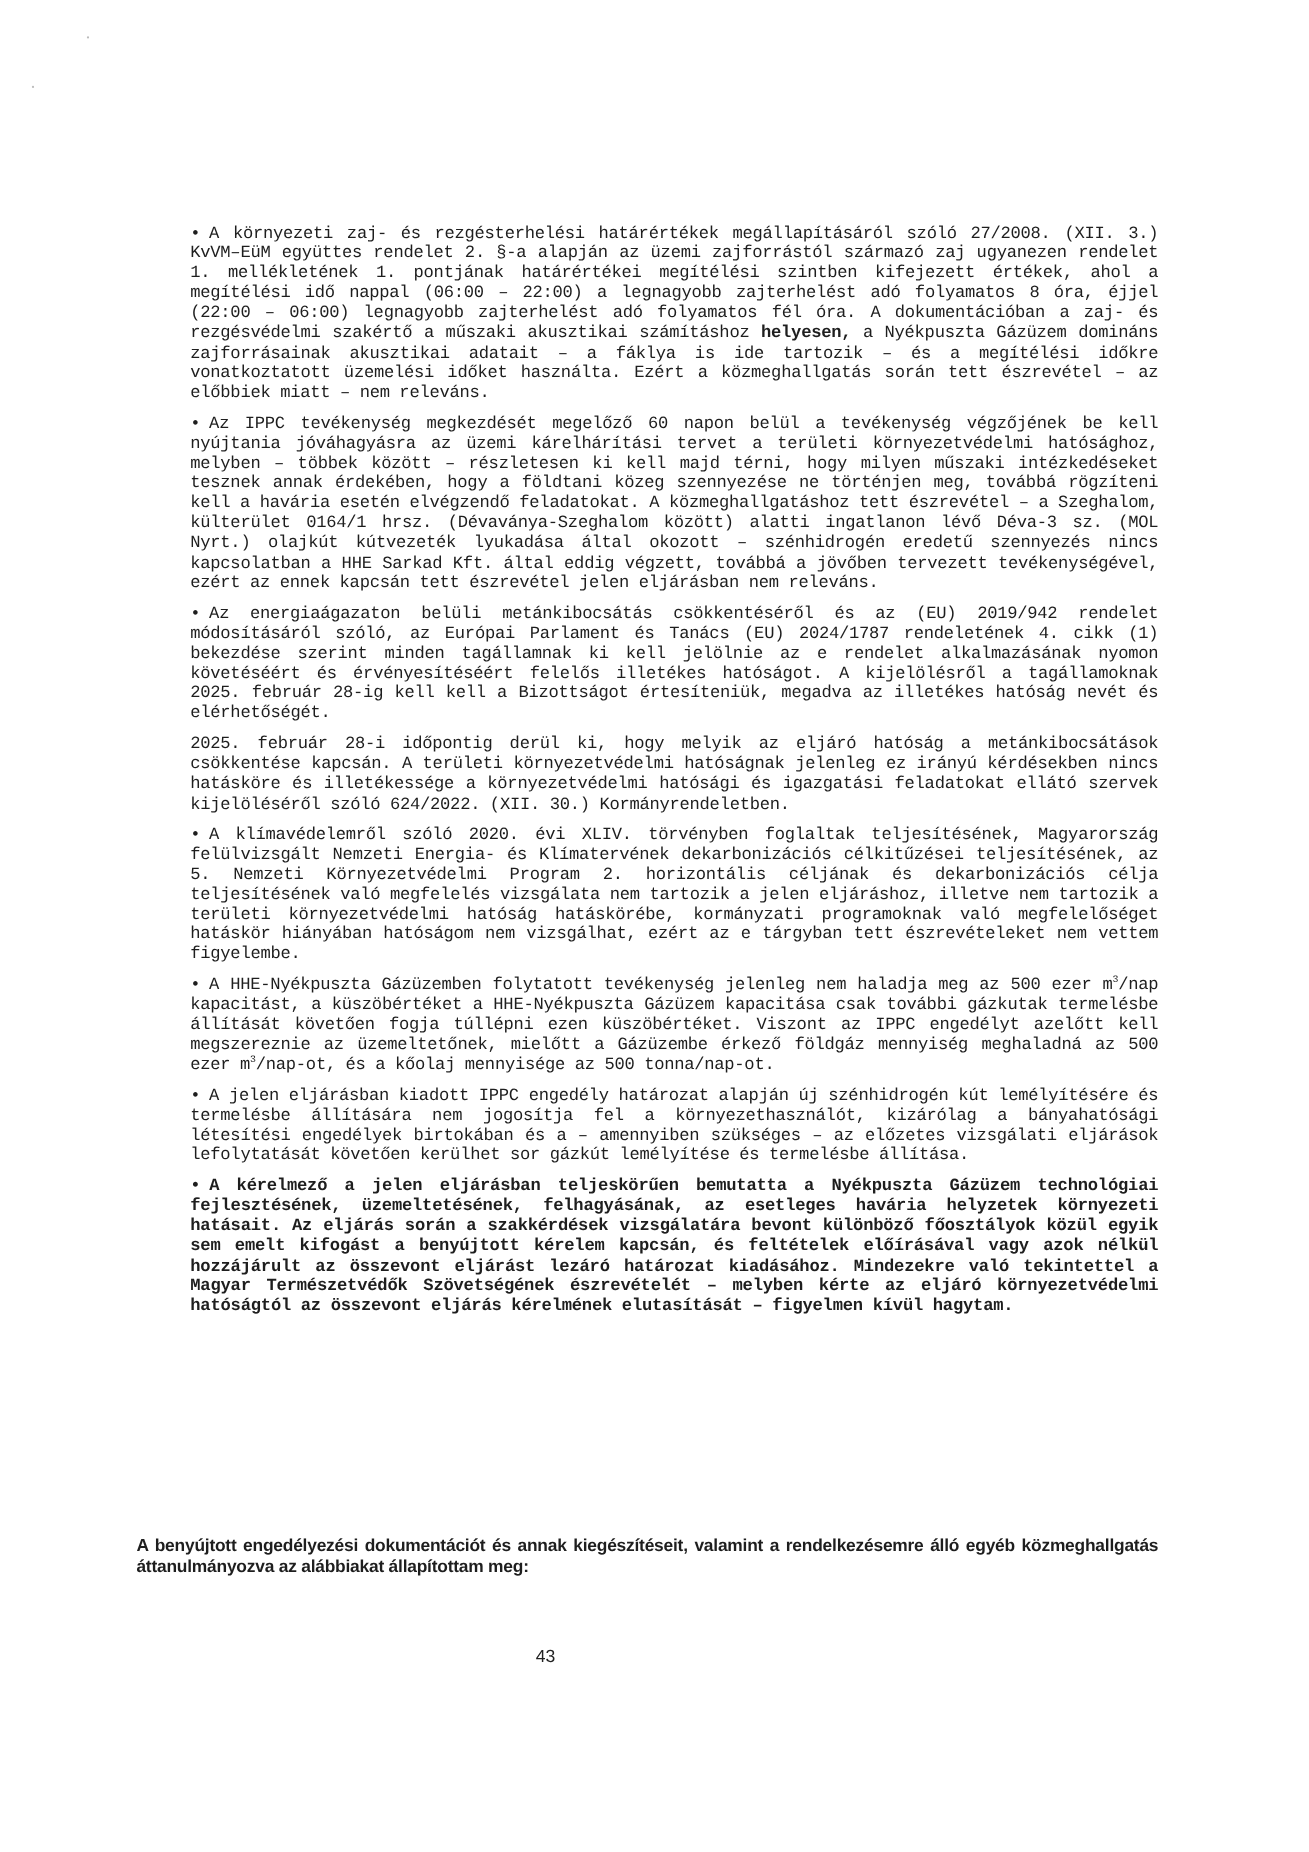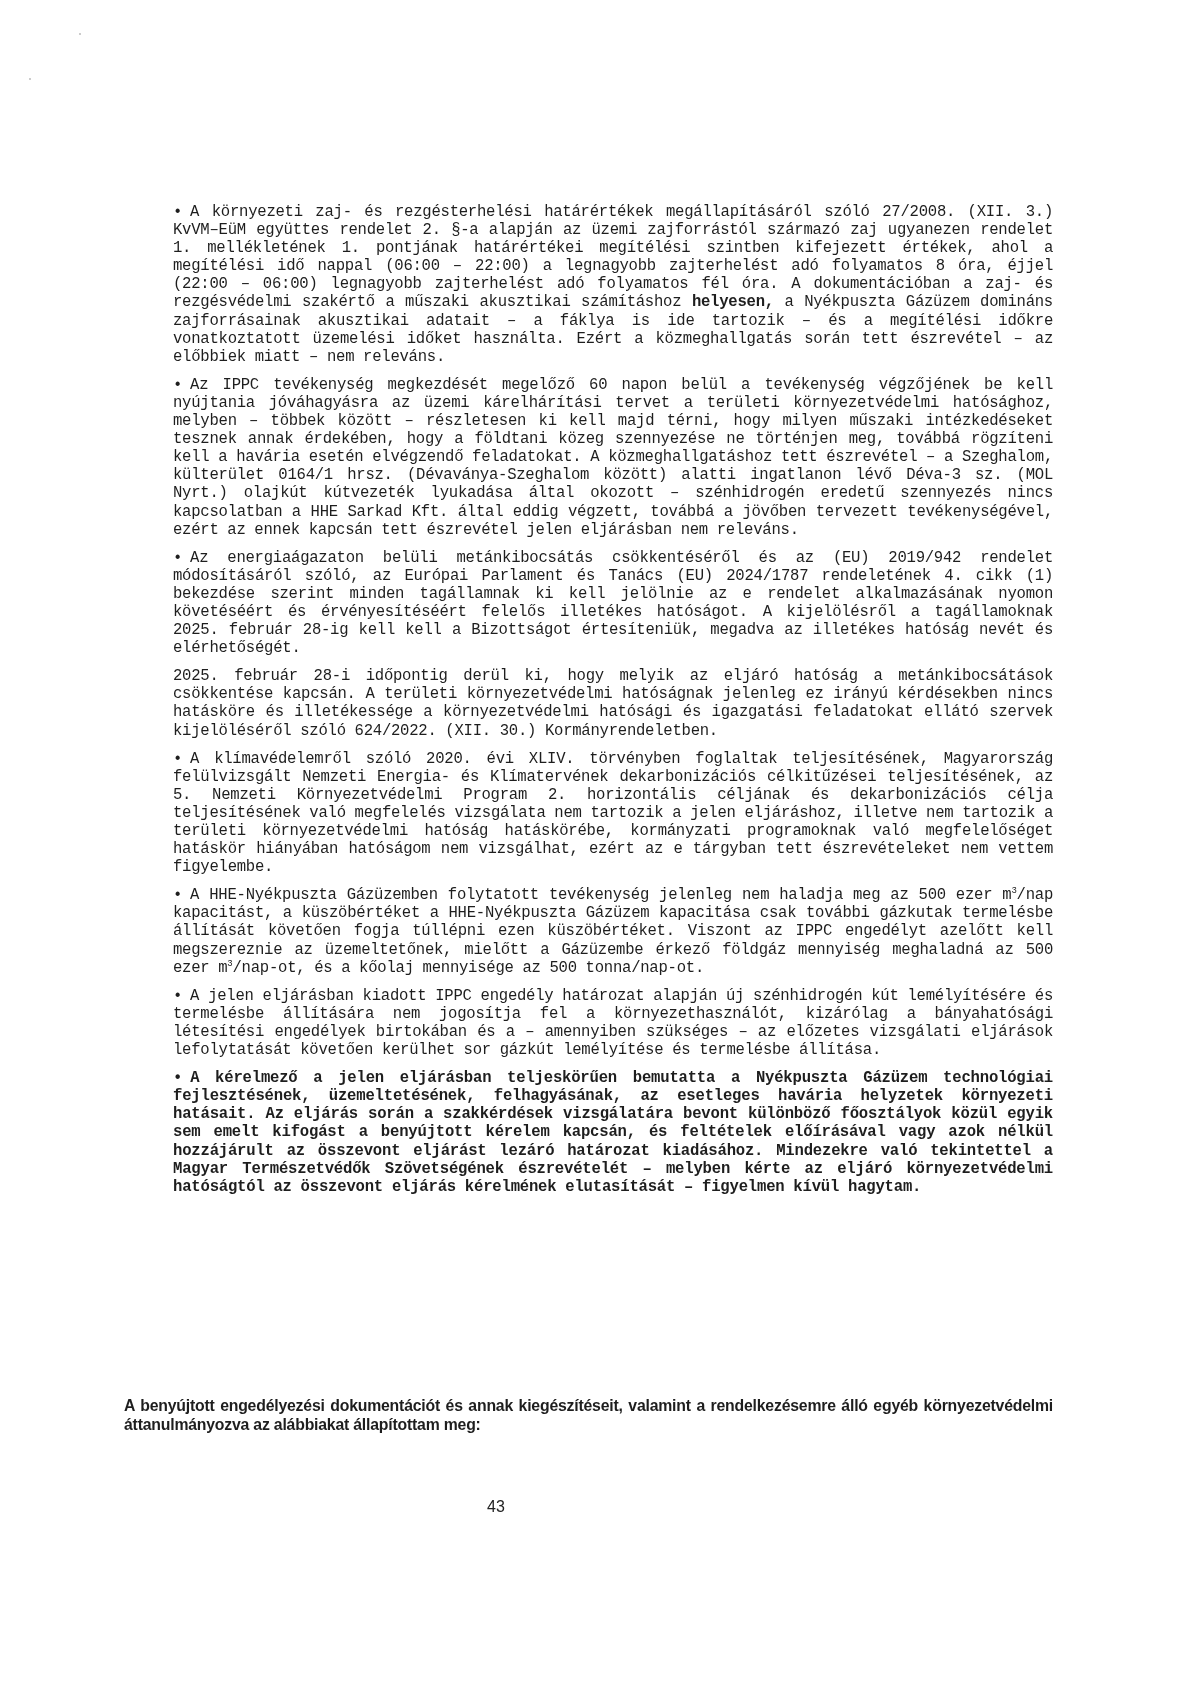--- a/index.html
+++ b/index.html
@@ -48,15 +48,15 @@
   <p class="para"><span class="bullet">•</span><span>A klímavédelemről szóló 2020. évi XLIV. törvényben foglaltak teljesítésének, Magyarország felülvizsgált Nemzeti Energia- és Klímatervének dekarbonizációs célkitűzései teljesítésének, az 5. Nemzeti Környezetvédelmi Program 2. horizontális céljának és dekarbonizációs célja teljesítésének való megfelelés vizsgálata nem tartozik a jelen eljáráshoz, illetve nem tartozik a területi környezetvédelmi hatóság hatáskörébe, kormányzati programoknak való megfelelőséget hatáskör hiányában hatóságom nem vizsgálhat, ezért az e tárgyban tett észrevételeket nem vettem figyelembe.</span></p>
 
   <p class="para"><span class="bullet">•</span><span>A HHE-Nyékpuszta Gázüzemben folytatott tevékenység jelenleg nem haladja meg az 500 ezer m</span><sup>3</sup><span>/nap kapacitást, a küszöbértéket a HHE-Nyékpuszta Gázüzem kapacitása csak további gázkutak termelésbe állítását követően fogja túllépni ezen küszöbértéket. Viszont az IPPC engedélyt azelőtt kell megszereznie az üzemeltetőnek, mielőtt a Gázüzembe érkező földgáz mennyiség meghaladná az 500 ezer m</span><sup>3</sup><span>/nap-ot, és a kőolaj mennyisége az 500 tonna/nap-ot.</span></p>
 
   <p class="para"><span class="bullet">•</span><span>A jelen eljárásban kiadott IPPC engedély határozat alapján új szénhidrogén kút lemélyítésére és termelésbe állítására nem jogosítja fel a környezethasználót, kizárólag a bányahatósági létesítési engedélyek birtokában és a – amennyiben szükséges – az előzetes vizsgálati eljárások lefolytatását követően kerülhet sor gázkút lemélyítése és termelésbe állítása.</span></p>
 
   <p class="para bold"><span class="bullet">•</span><span>A kérelmező a jelen eljárásban teljeskörűen bemutatta a Nyékpuszta Gázüzem technológiai fejlesztésének, üzemeltetésének, felhagyásának, az esetleges havária helyzetek környezeti hatásait. Az eljárás során a szakkérdések vizsgálatára bevont különböző főosztályok közül egyik sem emelt kifogást a benyújtott kérelem kapcsán, és feltételek előírásával vagy azok nélkül hozzájárult az összevont eljárást lezáró határozat kiadásához. Mindezekre való tekintettel a Magyar Természetvédők Szövetségének észrevételét – melyben kérte az eljáró környezetvédelmi hatóságtól az összevont eljárás kérelmének elutasítását – figyelmen kívül hagytam.</span></p>
 
 </div>
 
-<p class="closing">A benyújtott engedélyezési dokumentációt és annak kiegészítéseit, valamint a rendelkezésemre álló egyéb környezetvédelmi áttanulmányozva az alábbiakat állapítottam meg:</p>
+<p class="closing">A benyújtott engedélyezési dokumentációt és annak kiegészítéseit, valamint a rendelkezésemre álló egyéb közmeghallgatás áttanulmányozva az alábbiakat állapítottam meg:</p>
 
 <div class="page-number">43</div>
 
 </body></html>

